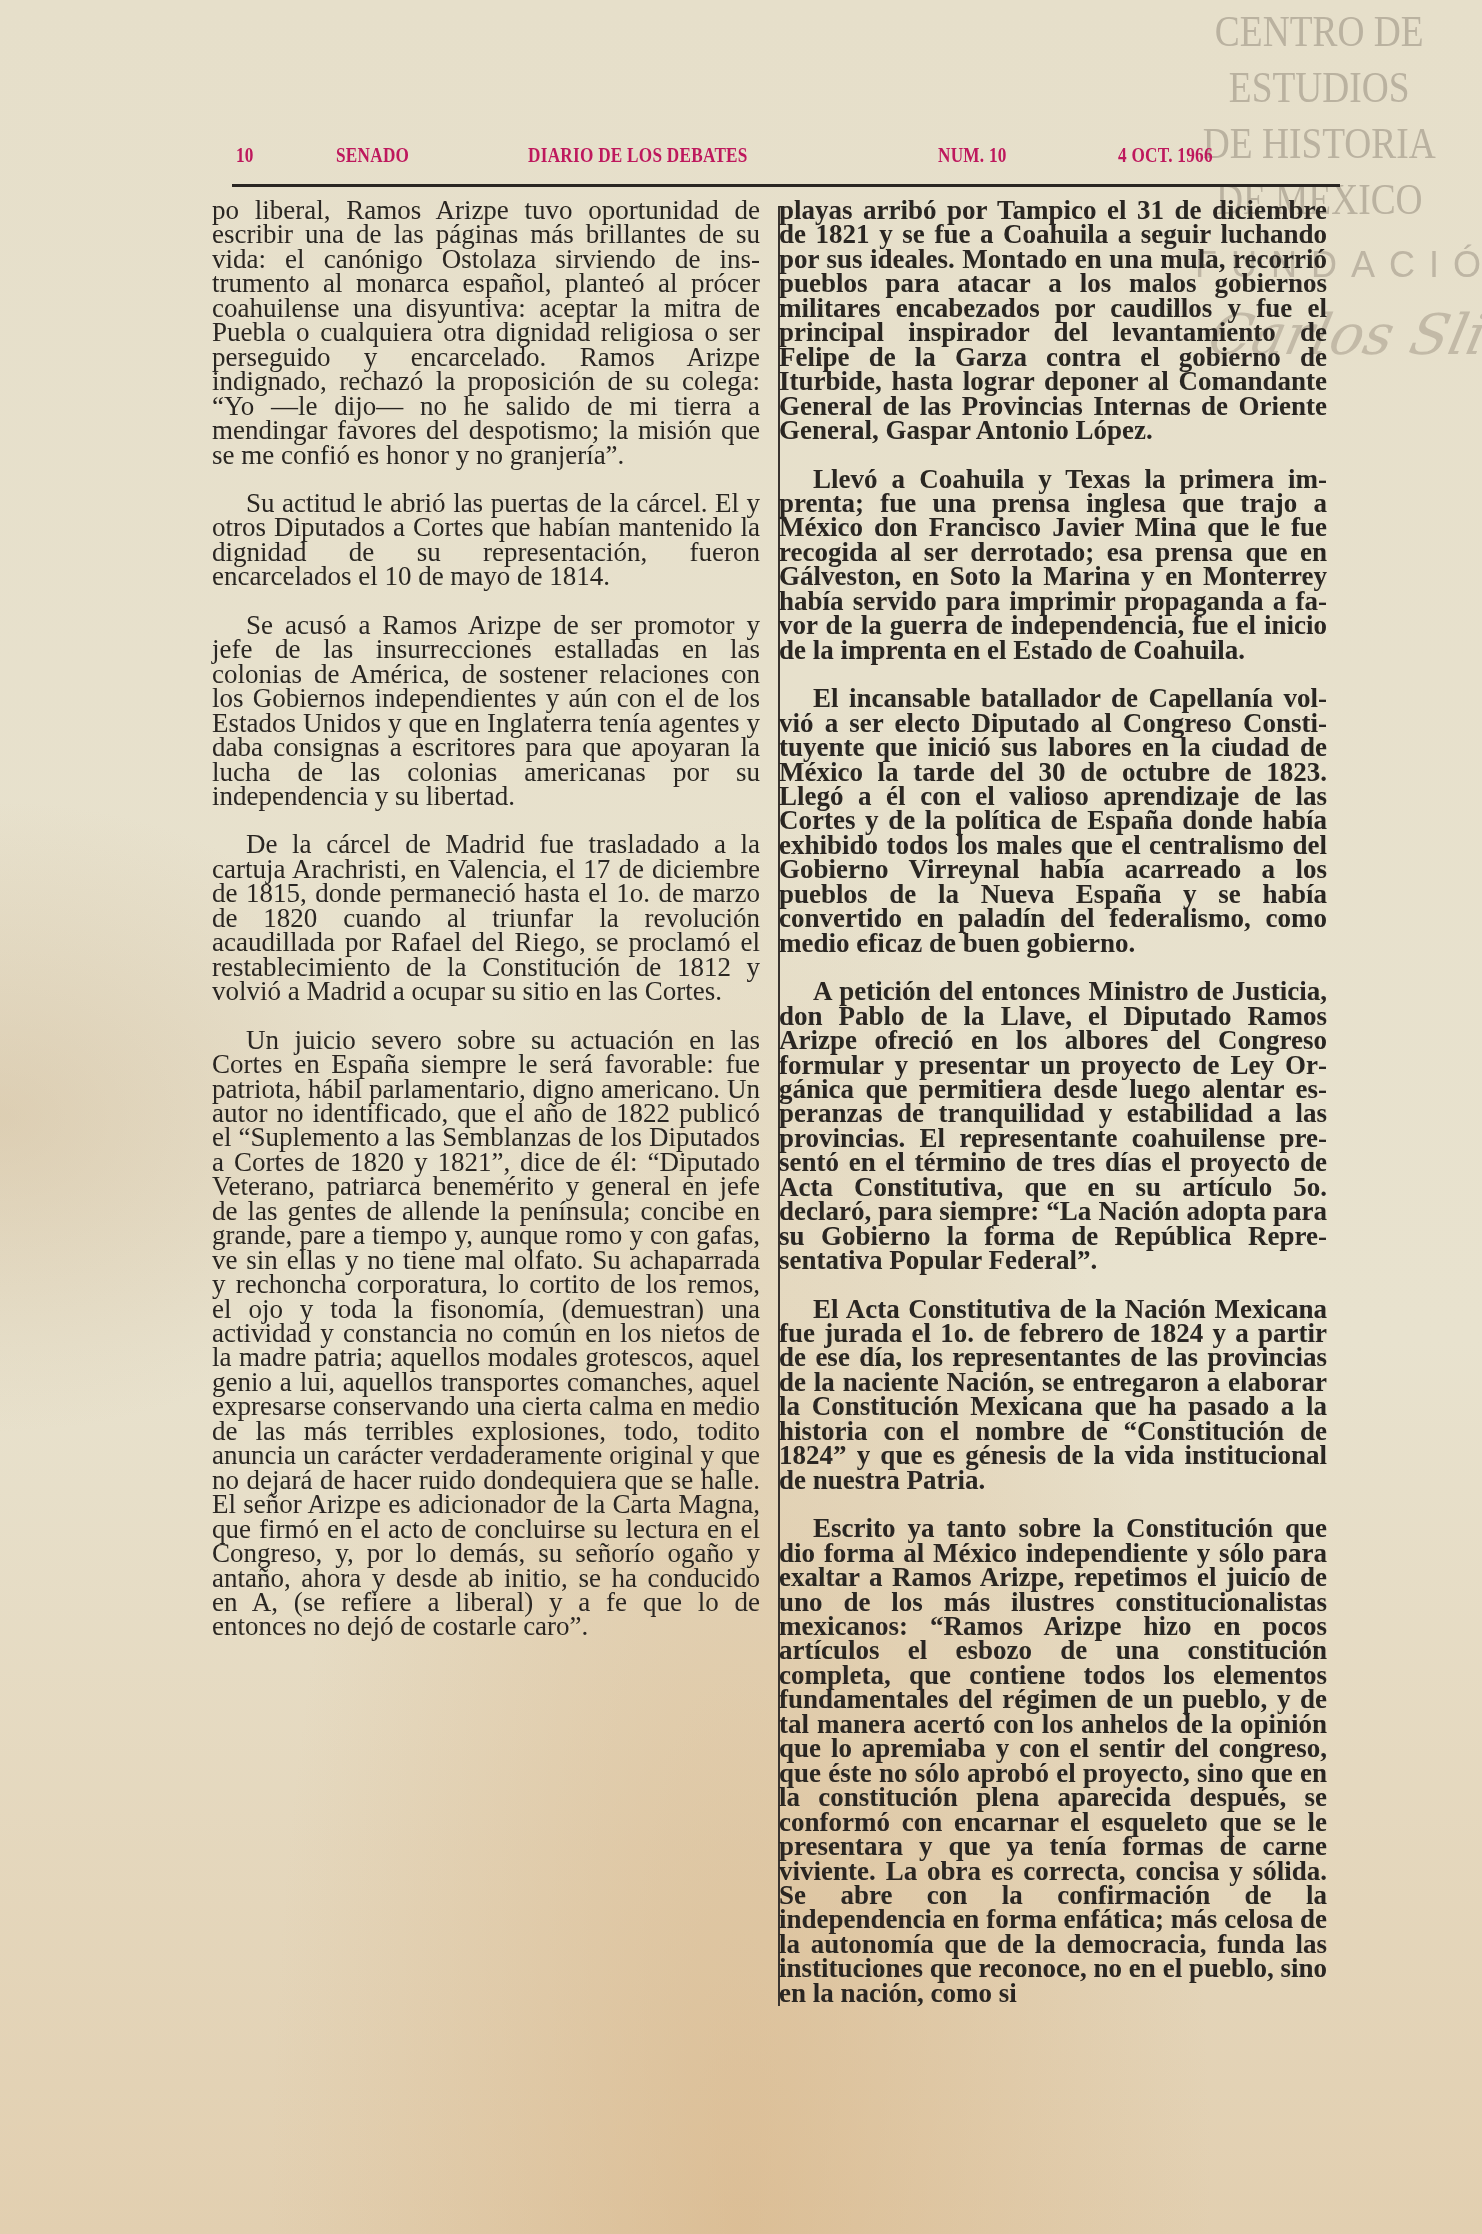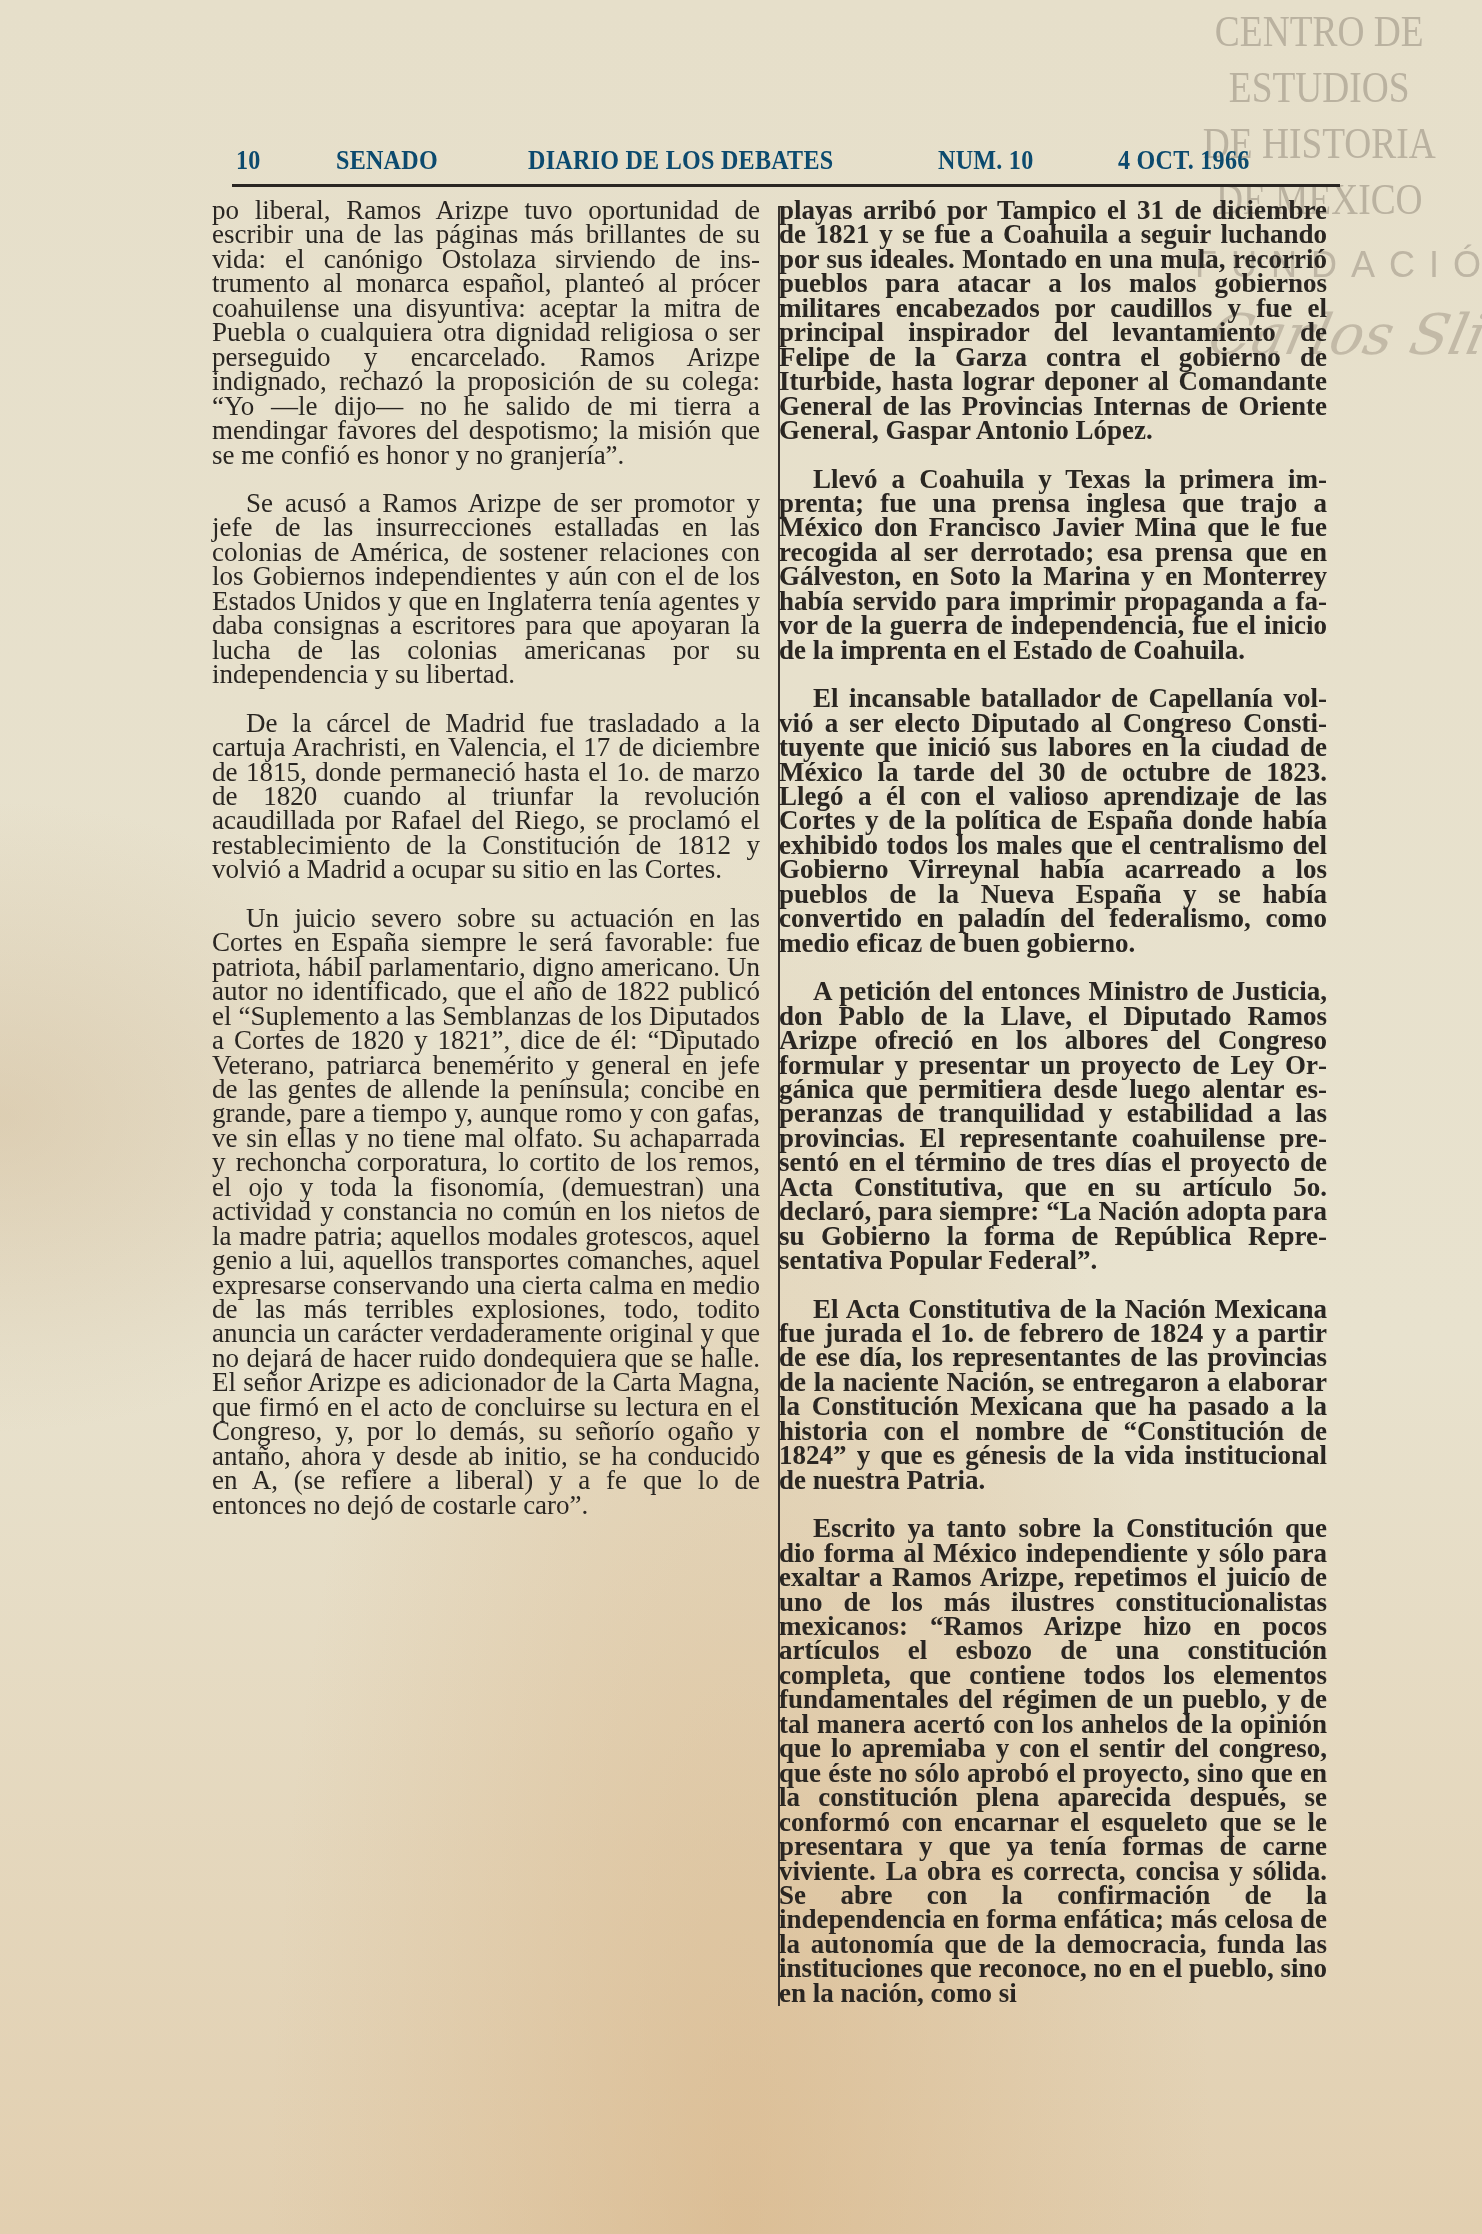--- a/index.html
+++ b/index.html
@@ -8,22 +8,22 @@
     background: #e7e0cb;
     background-image:
       radial-gradient(ellipse at 50% 100%, rgba(214,176,128,0.55) 0%, rgba(214,176,128,0) 45%),
       radial-gradient(ellipse at 0% 50%, rgba(200,170,130,0.35) 0%, rgba(200,170,130,0) 20%),
       linear-gradient(180deg, #e6dfca 0%, #e8e2ce 60%, #e2cfb0 100%);
     font-family: "Liberation Serif", "DejaVu Serif", serif;
     color: #2a2622;
   }
   .page-header {
     position: absolute; left: 232px; top: 144px; width: 1110px; height: 34px;
-    font-family: "Liberation Serif", serif; font-weight: bold; font-size: 28px;
-    letter-spacing: 0.3px; color: #0c4a6e;
+    font-family: "Liberation Serif", serif; font-weight: bold; font-size: 20px;
+    letter-spacing: 0.3px; color: #be185d;
   }
   .page-header span { position: absolute; top: 0; white-space: nowrap; transform: scaleX(0.86); transform-origin: left top; }
   .hdr-page { left: 4px; }
   .hdr-senado { left: 104px; }
   .hdr-diario { left: 296px; }
   .hdr-num { left: 706px; }
   .hdr-date { left: 886px; }
   .header-rule {
     position: absolute; left: 232px; top: 184px; width: 1108px; height: 3px;
     background: #2a2622;
@@ -75,20 +75,21 @@
   <span class="hdr-page">10</span>
   <span class="hdr-senado">SENADO</span>
   <span class="hdr-diario">DIARIO DE LOS DEBATES</span>
   <span class="hdr-num">NUM. 10</span>
   <span class="hdr-date">4 OCT. 1966</span>
 </div>
 <div class="header-rule"></div>
 
 <div class="column col-left">
   <p>po liberal, Ramos Arizpe tuvo oportunidad de escribir una de las páginas más brillantes de su vida: el canónigo Ostolaza sirviendo de ins­trumento al monarca español, planteó al pró­cer coahuilense una disyuntiva: aceptar la mi­tra de Puebla o cualquiera otra dignidad reli­giosa o ser perseguido y encarcelado. Ramos Arizpe indignado, rechazó la proposición de su colega: “Yo —le dijo— no he salido de mi tie­rra a mendingar favores del despotismo; la misión que se me confió es honor y no gran­jería”.</p>
+  <p class="indent">Su actitud le abrió las puertas de la cár­cel. El y otros Diputados a Cortes que habían mantenido la dignidad de su representación, fueron encarcelados el 10 de mayo de 1814.</p>
   <p class="indent">Se acusó a Ramos Arizpe de ser promotor y jefe de las insurrecciones estalladas en las colonias de América, de sostener relaciones con los Gobiernos independientes y aún con el de los Estados Unidos y que en Inglaterra te­nía agentes y daba consignas a escritores pa­ra que apoyaran la lucha de las colonias ame­ricanas por su independencia y su libertad.</p>
   <p class="indent">De la cárcel de Madrid fue trasladado a la cartuja Arachristi, en Valencia, el 17 de di­ciembre de 1815, donde permaneció hasta el 1o. de marzo de 1820 cuando al triunfar la re­volución acaudillada por Rafael del Riego, se proclamó el restablecimiento de la Constitu­ción de 1812 y volvió a Madrid a ocupar su si­tio en las Cortes.</p>
   <p class="indent">Un juicio severo sobre su actuación en las Cortes en España siempre le será favorable: fue patriota, hábil parlamentario, digno ame­ricano. Un autor no identificado, que el año de 1822 publicó el “Suplemento a las Semblan­zas de los Diputados a Cortes de 1820 y 1821”, dice de él: “Diputado Veterano, patriarca be­nemérito y general en jefe de las gentes de allende la península; concibe en grande, pare a tiempo y, aunque romo y con gafas, ve sin ellas y no tiene mal olfato. Su achaparrada y rechoncha corporatura, lo cortito de los re­mos, el ojo y toda la fisonomía, (demuestran) una actividad y constancia no común en los nietos de la madre patria; aquellos modales grotescos, aquel genio a lui, aquellos trans­portes comanches, aquel expresarse conservan­do una cierta calma en medio de las más te­rribles explosiones, todo, todito anuncia un carácter verdaderamente original y que no de­jará de hacer ruido dondequiera que se halle. El señor Arizpe es adicionador de la Carta Magna, que firmó en el acto de concluirse su lectura en el Congreso, y, por lo demás, su señorío ogaño y antaño, ahora y desde ab ini­tio, se ha conducido en A, (se refiere a libe­ral) y a fe que lo de entonces no dejó de cos­tarle caro”.</p>
 </div>
 
 <div class="column-divider"></div>
 
 <div class="column col-right">
   <p>playas arribó por Tampico el 31 de diciembre de 1821 y se fue a Coahuila a seguir luchan­do por sus ideales. Montado en una mula, re­corrió pueblos para atacar a los malos go­biernos militares encabezados por caudillos y fue el principal inspirador del levantamiento de Felipe de la Garza contra el gobierno de Iturbide, hasta lograr deponer al Comandan­te General de las Provincias Internas de Orien­te General, Gaspar Antonio López.</p>
   <p class="indent">Llevó a Coahuila y Texas la primera im­prenta; fue una prensa inglesa que trajo a México don Francisco Javier Mina que le fue recogida al ser derrotado; esa prensa que en Gálveston, en Soto la Marina y en Monterrey había servido para imprimir propaganda a fa­vor de la guerra de independencia, fue el ini­cio de la imprenta en el Estado de Coahuila.</p>

